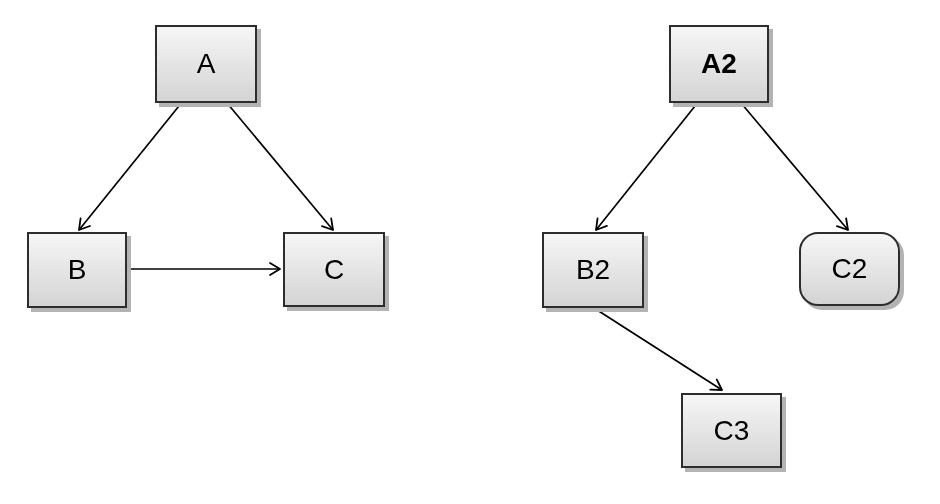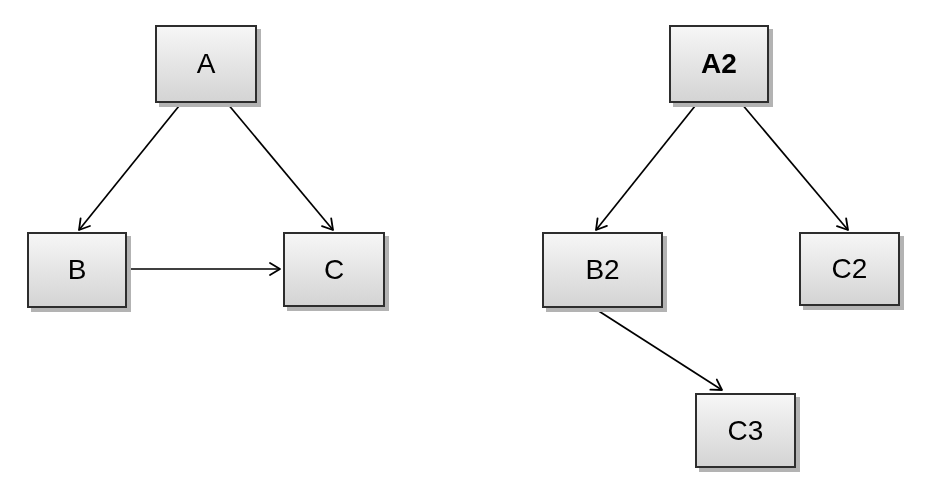--- a/index.html
+++ b/index.html
@@ -56,17 +56,17 @@
         <line x1="699" y1="101" x2="596" y2="230" stroke="#000000" stroke-width="1.7" marker-end="url(#arrowhead)"></line>
         <line x1="741" y1="103" x2="848" y2="230" stroke="#000000" stroke-width="1.7" marker-end="url(#arrowhead)"></line>
         <line x1="594" y1="308" x2="722" y2="390" stroke="#000000" stroke-width="1.7" marker-end="url(#arrowhead)"></line>
       </g>
   </svg>
   <div>
       <div class="node" style="left: 155px; top: 25px; width: 102px; height: 78px;">A</div>
       <div class="node" style="left: 27px; top: 232px; width: 100px; height: 76px;">B</div>
       <div class="node" style="left: 283px; top: 232px; width: 102px; height: 75px;">C</div>
       <div class="node" style="left: 669px; top: 25px; width: 100px; height: 78px; font-weight: bold;">A2</div>
-      <div class="node" style="left: 542px; top: 232px; width: 121px; height: 76px;">B2</div>
-      <div class="node" style="left: 799px; top: 232px; width: 101px; height: 74px;">C2</div>
-      <div class="node" style="left: 695px; top: 393px; width: 101px; height: 75px; text-align: center;">C3</div>
+      <div class="node" style="left: 542px; top: 232px; width: 102px; height: 76px;">B2</div>
+      <div class="node" style="left: 799px; top: 232px; width: 101px; height: 74px; border-radius: 19px;">C2</div>
+      <div class="node" style="left: 681px; top: 393px; width: 101px; height: 75px; text-align: center;">C3</div>
     </div>
 </div>
 
 </body></html>

